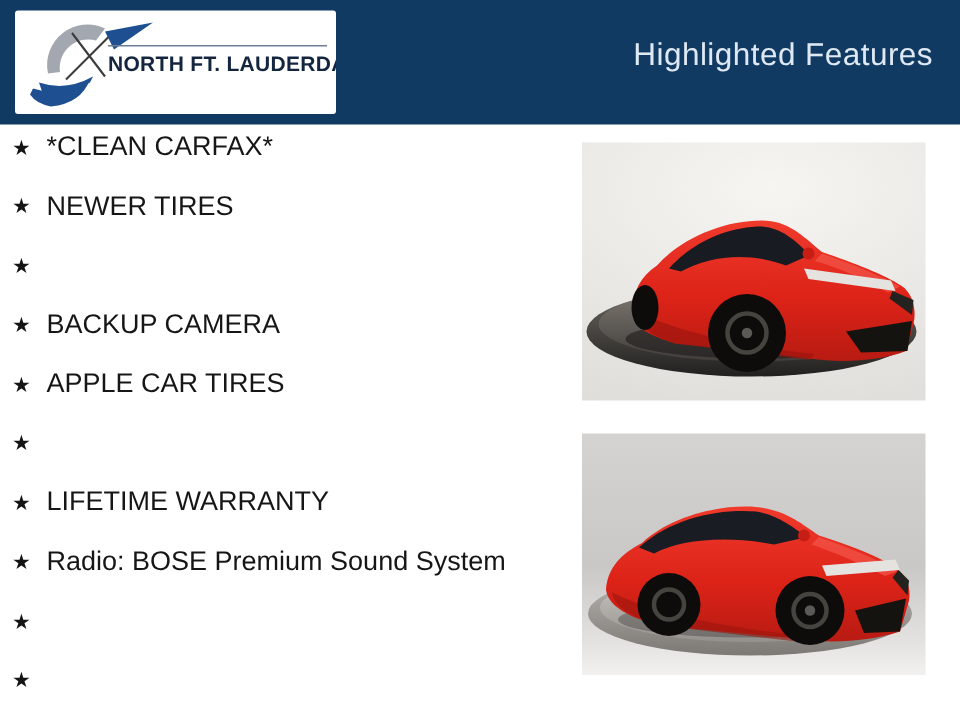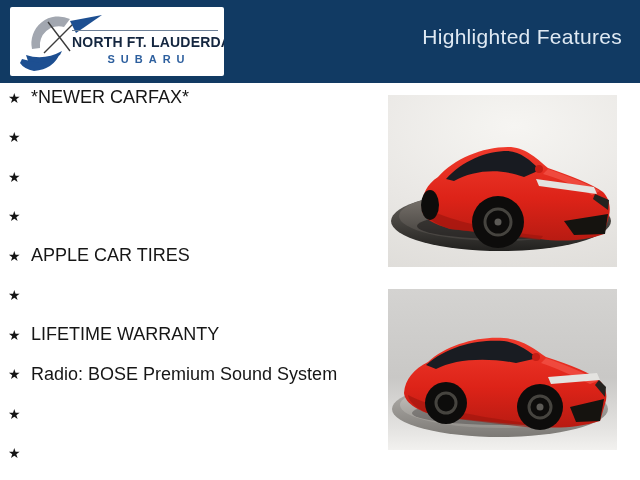--- a/index.html
+++ b/index.html
@@ -67,38 +67,39 @@
 
         <path d="M30,44 L62,12 M34,13 L56,42" stroke="#3c3c3c" stroke-width="1.4" fill="none"></path>
 
         <path d="M56,12 L88,6 L62,24 Z" fill="#1d4f91"></path>
 
         <path d="M8,50 Q26,56 46,44 Q40,60 20,62 Q10,60 6,54 Z" fill="#1d4f91"></path>
         <path d="M12,46 Q30,52 48,42 L46,46 Q30,56 14,52 Z" fill="#1d4f91"></path>
       </svg>
       <div class="logo-rule"></div>
       <div class="dealer-name">NORTH FT. LAUDERDALE</div>
-      <div class="brand-name">SUBARU</div>
     </div>
     <div class="header-title">Highlighted Features</div>
   </div>
 
   <ul class="features">
     <li>
         <span class="star">★</span>
-        <span class="feature-label">*NEWER CARFAX*</span>
-      </li>
-    <li>
-        <span class="star">★</span>
-      </li>
-    <li>
-        <span class="star">★</span>
-      </li>
-    <li>
-        <span class="star">★</span>
+        <span class="feature-label">*CLEAN CARFAX*</span>
+      </li>
+    <li>
+        <span class="star">★</span>
+        <span class="feature-label">NEWER TIRES</span>
+      </li>
+    <li>
+        <span class="star">★</span>
+      </li>
+    <li>
+        <span class="star">★</span>
+        <span class="feature-label">BACKUP CAMERA</span>
       </li>
     <li>
         <span class="star">★</span>
         <span class="feature-label">APPLE CAR TIRES</span>
       </li>
     <li>
         <span class="star">★</span>
       </li>
     <li>
         <span class="star">★</span>

